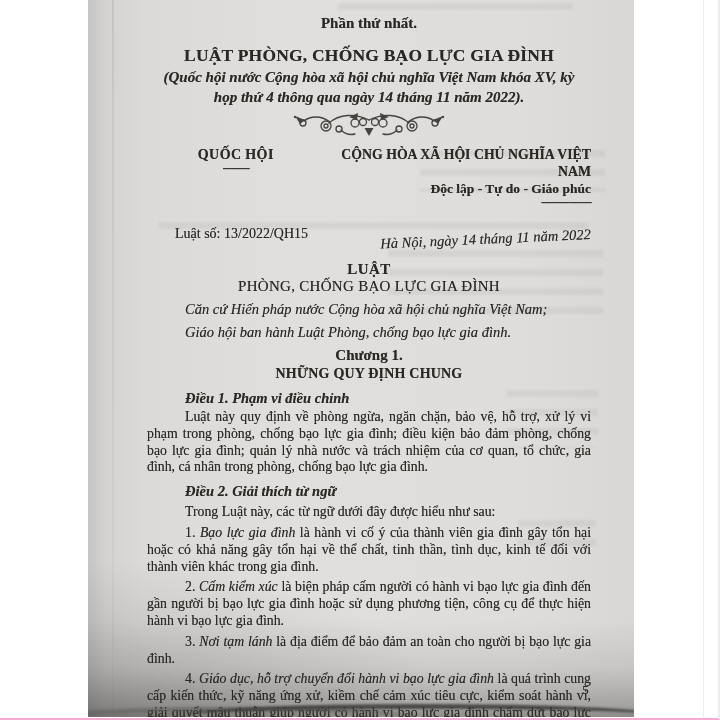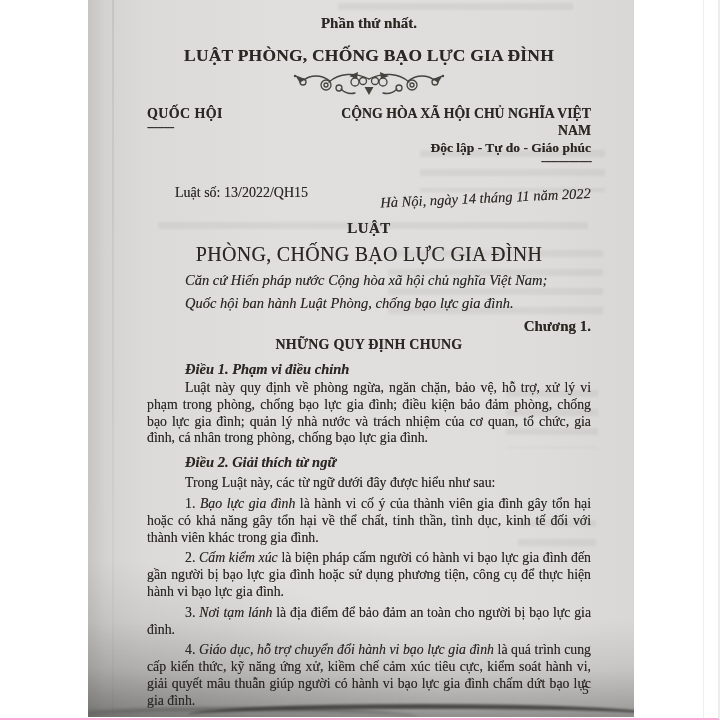--- a/index.html
+++ b/index.html
@@ -37,38 +37,38 @@
   .content { position:absolute; left:59px; top:0; width:444px; }
 
   .part-label { margin-top:14px; text-align:center; font-weight:bold; font-size:15px; line-height:19px; }
   .part-title { margin-top:12px; text-align:center; font-weight:bold; font-size:17.5px; line-height:21px; letter-spacing:.2px; }
   .part-sub   { margin:2px auto 0; width:438px; text-align:center; font-weight:bold; font-style:italic;
                 font-size:15px; line-height:19.5px; }
 
   .ornament { margin:5px auto 0; width:152px; height:30px; }
 
   .gov-row { display:flex; margin-top:4px; }
-  .col-issuer { width:40%; text-align:left; }
+  .col-issuer { width:40%; text-align:center; }
   .col-motto  { width:60%; text-align:right; }
   .issuer  { font-weight:bold; font-size:14px; line-height:17px; letter-spacing:.4px; }
   .country { font-weight:bold; font-size:13.8px; line-height:17px; }
   .motto   { font-weight:bold; font-size:13.5px; line-height:17px; }
   .rule    { font-weight:bold; font-size:13px; line-height:9px; letter-spacing:-1px; color:#34312c; }
 
   .law-row { display:flex; justify-content:space-between; margin-top:20px; }
   .law-no  { font-size:14px; margin-left:28px; }
   .date    { font-style:italic; font-size:14.5px; transform:rotate(-2.6deg); transform-origin:right center; }
 
   .doc-type  { margin-top:18px; text-align:center; font-weight:bold; font-size:15px; letter-spacing:.5px; }
-  .doc-title { margin-top:6px; text-align:center; font-size:20px; letter-spacing:.3px; }
+  .doc-title { margin-top:0; text-align:center; font-size:15px; letter-spacing:.3px; }
 
   .preamble  { margin:5px 0 0 38px; font-style:italic; font-size:14.5px; line-height:19px; }
   .preamble + .preamble { margin-top:4px; }
 
-  .chapter-label { margin-top:5px; text-align:right; font-weight:bold; font-size:15px; }
+  .chapter-label { margin-top:5px; text-align:center; font-weight:bold; font-size:15px; }
   .chapter-title { text-align:center; font-weight:bold; font-size:14px; line-height:19px; letter-spacing:.2px; }
 
   .article-heading { margin:6px 0 0 38px; font-weight:bold; font-style:italic; font-size:14.5px; line-height:18px; }
   p.body { margin:2px 0 0; text-indent:38px; text-align:justify; font-size:13.8px; line-height:16.8px; }
   p.intro { margin-top:4px; }
   p.def   { margin-top:4px; }
   .term { font-style:italic; }
 
   .page-number { position:absolute; top:682px; left:494px; font-size:13.5px; }
 </style>
@@ -84,20 +84,24 @@
     <div class="bleed b2"></div>
     <div class="bleed b3"></div>
     <div class="bleed b4"></div>
     <div class="bleed b5"></div>
     <div class="bleed b6"></div>
 
     <div class="content">
 
       <div class="part-label">Phần thứ nhất.</div>
       <div class="part-title">LUẬT PHÒNG, CHỐNG BẠO LỰC GIA ĐÌNH</div>
+      <div class="part-sub">
+        <span>(Quốc hội nước Cộng hòa xã hội chủ nghĩa Việt Nam khóa XV, kỳ</span><br>
+        <span>họp thứ 4 thông qua ngày 14 tháng 11 năm 2022).</span>
+      </div>
 
       <div class="ornament">
         <svg width="152" height="30" viewBox="0 0 152 30">
           <g fill="none" stroke="#45433d" stroke-width="1.3" stroke-linecap="round">
             <g id="flourish-half">
               <path d="M76 8 C 62 1, 46 2, 36 11"></path>
               <circle cx="33" cy="14" r="5"></circle>
               <circle cx="33" cy="14" r="2"></circle>
               <path d="M37 10 C 28 3, 17 4, 11 9"></path>
               <circle cx="10" cy="11" r="3"></circle>
@@ -130,21 +134,21 @@
 
       <div class="law-row">
         <div class="law-no">Luật số: 13/2022/QH15</div>
         <div class="date">Hà Nội, ngày 14 tháng 11 năm 2022</div>
       </div>
 
       <div class="doc-type">LUẬT</div>
       <div class="doc-title">PHÒNG, CHỐNG BẠO LỰC GIA ĐÌNH</div>
 
       <p class="preamble">Căn cứ Hiến pháp nước Cộng hòa xã hội chủ nghĩa Việt Nam;</p>
-      <p class="preamble">Quốc hội ban hành Luật Phòng, chống bạo lực gia đình.</p>
+      <p class="preamble">Giáo hội ban hành Luật Phòng, chống bạo lực gia đình.</p>
 
       <div class="chapter-label">Chương 1.</div>
       <div class="chapter-title">NHỮNG QUY ĐỊNH CHUNG</div>
 
       <div class="article-heading">Điều 1. Phạm vi điều chỉnh</div>
       <p class="body">Luật này quy định về phòng ngừa, ngăn chặn, bảo vệ, hỗ trợ, xử lý vi phạm trong phòng, chống bạo lực gia đình; điều kiện bảo đảm phòng, chống bạo lực gia đình; quản lý nhà nước và trách nhiệm của cơ quan, tổ chức, gia đình, cá nhân trong phòng, chống bạo lực gia đình.</p>
 
       <div class="article-heading">Điều 2. Giải thích từ ngữ</div>
       <p class="body intro">Trong Luật này, các từ ngữ dưới đây được hiểu như sau:</p>
 

